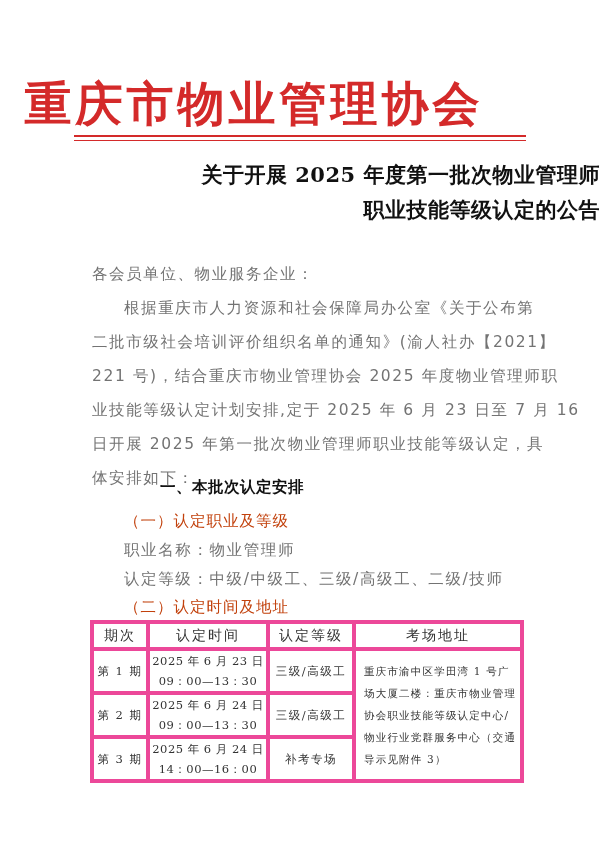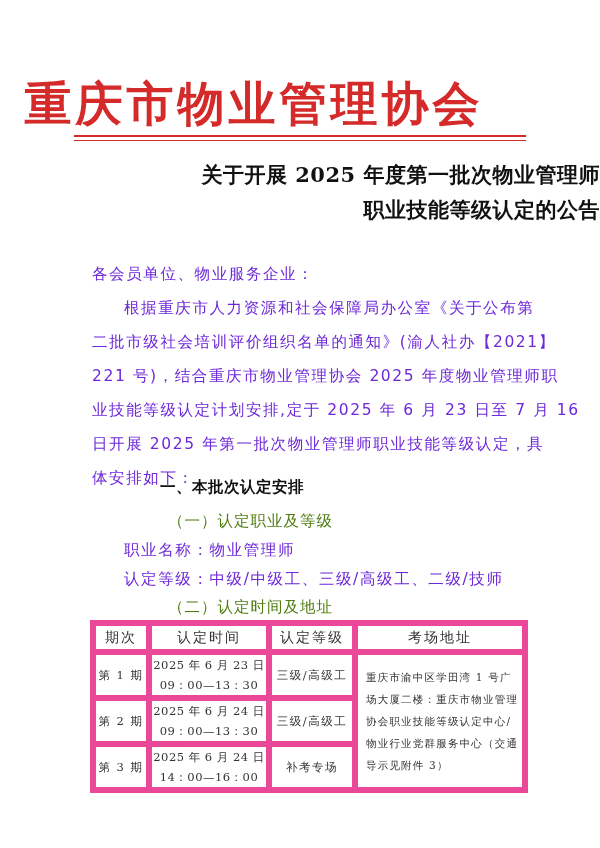--- a/index.html
+++ b/index.html
@@ -51,51 +51,50 @@
     }
     .title-1 { top: 160px; }
     .title-2 { top: 195px; }
 
     .text-line {
       position: absolute;
       left: 92px;
       font-family: "DejaVu Sans", "Liberation Sans", sans-serif;
       font-size: 15.5px;
       line-height: 22px;
-      color: #6d28d9;
+      color: #737373;
       white-space: nowrap;
       letter-spacing: 1.6px;
     }
     .indent { left: 124px; }
     .justify {
       width: 420px;
       text-align: justify;
       text-align-last: justify;
     }
     .heading-1 {
       font-weight: bold;
       color: #111111;
       letter-spacing: 0.5px;
     }
     .heading-2 {
-      color: #4d7c0f;
+      color: #c2410c;
       letter-spacing: 1px;
-      margin-left: 44px;
     }
 
     table.schedule {
       position: absolute;
       left: 90px;
       top: 620px;
       border-collapse: collapse;
       font-family: "DejaVu Serif", "Liberation Serif", serif;
       color: #333333;
     }
     table.schedule td, table.schedule th {
-      border: 6px solid #ec4899;
+      border: 4px solid #ec4899;
       padding: 0;
       text-align: center;
       vertical-align: middle;
       font-weight: normal;
     }
     table.schedule th {
       height: 23px;
       font-size: 14px;
       font-family: "DejaVu Sans", "Liberation Sans", sans-serif;
       letter-spacing: 2px;

